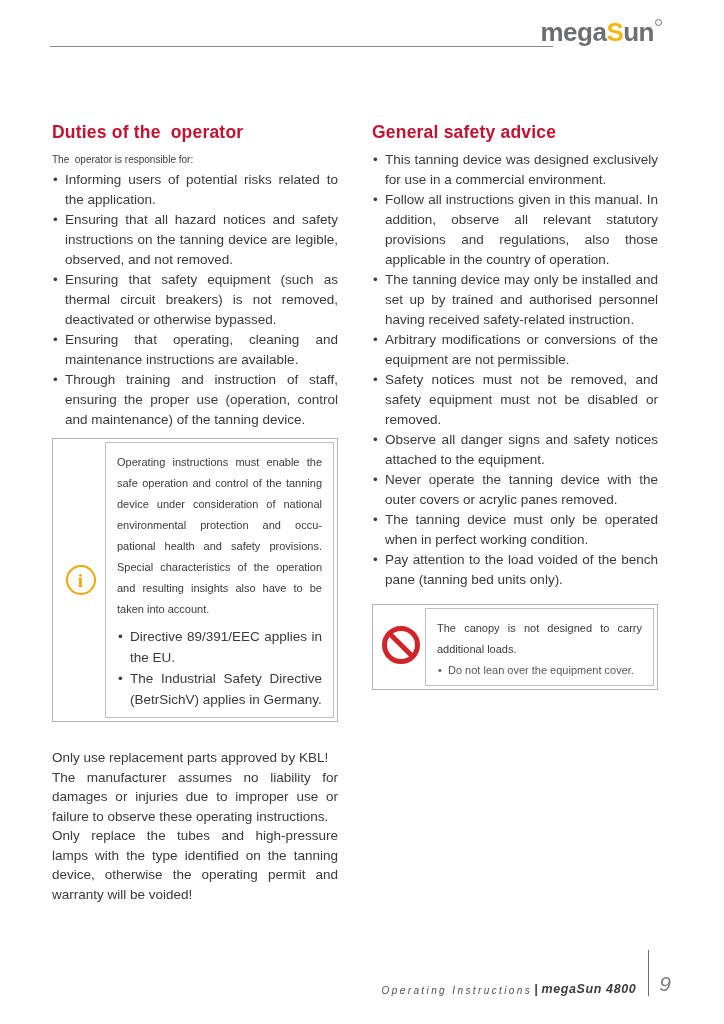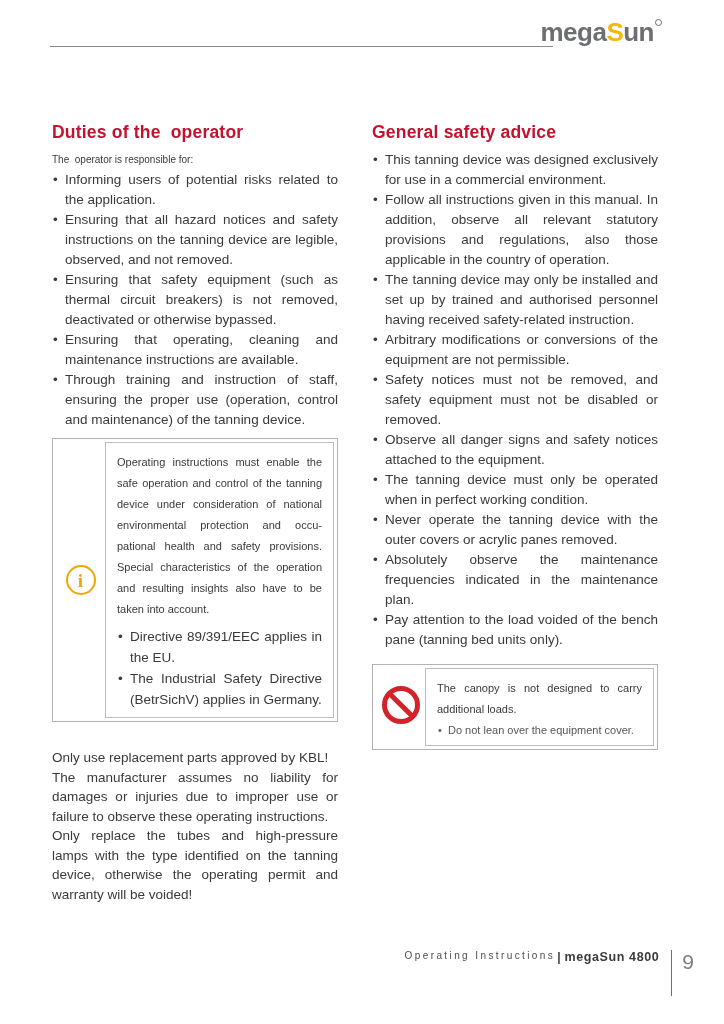--- a/index.html
+++ b/index.html
@@ -90,22 +90,22 @@
   .closing p {
     margin: 0; font-size: 13.5px; line-height: 19.5px;
     text-align: justify;
   }
 
   .warning-box { margin-top: 14px; }
   .warning-box .box-text { margin-bottom: 3px; }
 
   
   .footer {
-    position: absolute; top: 950px; right: 30px;
-    display: flex; align-items: flex-start; height: 46px;
+    position: absolute; top: 950px; right: 53px;
+    display: flex; align-items: flex-end; height: 46px; font-style: italic;
   }
   .footer .doc-title {
     font-size: 10px; letter-spacing: 2.4px; color: #4d4d4d;
     white-space: nowrap;
   }
   .footer .sep { font-size: 12px; font-weight: 700; color: #3a3a3a; margin: 0 4px 0 2px; }
   .footer .product {
     font-size: 12.5px; font-weight: 700; letter-spacing: 0.6px; color: #3a3a3a;
     white-space: nowrap;
   }
@@ -158,23 +158,22 @@
   <div class="col">
     <h2 class="section-heading">General safety advice</h2>
 
     <ul class="bullets">
         <li>This tanning device was designed exclusively for use in a commercial environment.</li>
         <li>Follow all instructions given in this manual. In addi­tion, observe all relevant statutory provisions and regulations, also those applicable in the country of operation.</li>
         <li>The tanning device may only be installed and set up by trained and authorised personnel having received safety-related instruction.</li>
         <li>Arbitrary modifications or conversions of the equip­ment are not permissible.</li>
         <li>Safety notices must not be removed, and safety equipment must not be disabled or removed.</li>
         <li>Observe all danger signs and safety notices attached to the equipment.</li>
+        <li>Never operate the tanning device with the outer covers or acrylic panes removed.</li>
         <li>The tanning device must only be operated when in perfect working condition.</li>
-        <li>Never operate the tanning device with the outer covers or acrylic panes removed.</li>
-        <li>Absolutely observe the maintenance frequencies indicated in the maintenance plan.</li>
         <li>Pay attention to the load voided of the bench pane (tanning bed units only).</li>
       </ul>
 
     <div class="note-box warning-box">
       <div class="icon-cell">
         <span>
           <svg width="40" height="40" viewBox="0 0 40 40">
             <circle cx="20" cy="20" r="16.5" fill="none" stroke="#d2232a" stroke-width="5"></circle>
             <line x1="8.9" y1="8.9" x2="31.1" y2="31.1" stroke="#d2232a" stroke-width="5"></line>
           </svg>

